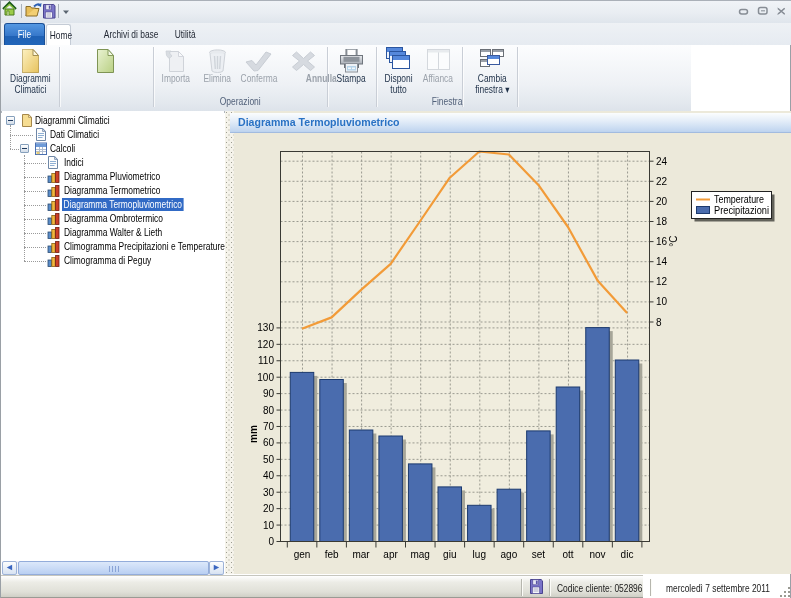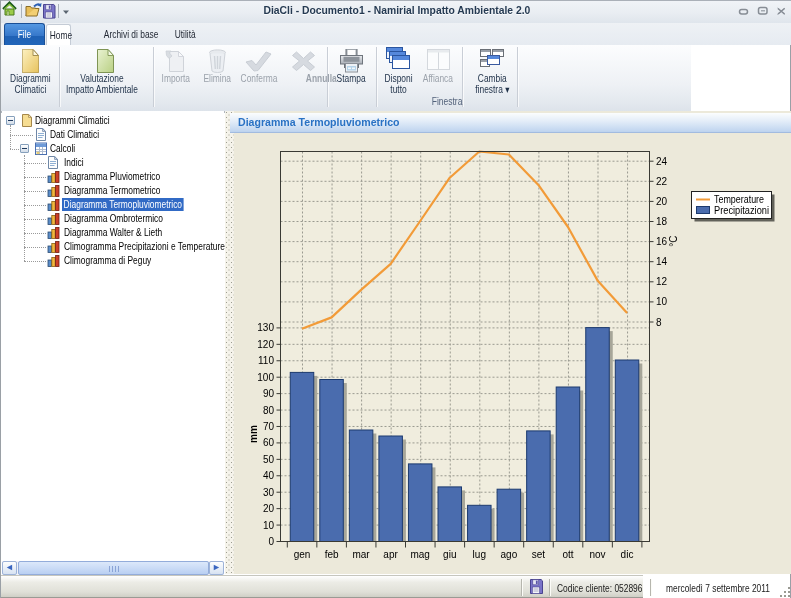--- a/index.html
+++ b/index.html
@@ -57,21 +57,20 @@
   #sthumb{left:16px;top:0px;width:191px;height:14px;background:linear-gradient(#dce8fa,#b9cff2);border:1px solid #93acda;border-radius:2px;box-sizing:border-box;}
   
   #status{left:0;top:575px;width:642px;height:23px;background:linear-gradient(#ffffff,#ecece6 30%,#e0e0d8 75%,#cfcfc6);border-top:1px solid #c6c6be;border-bottom:1px solid #9a9a94;box-sizing:border-box;}
   .ssep{top:3px;height:17px;width:1px;background:#b6b6ae;box-shadow:1px 0 0 #fcfcf8;}
   .stext{top:6px;font-size:10.5px;color:#1a1a1a;white-space:nowrap;}
 </style>
 </head>
 <body>
 <div id="win">
   <div id="titlebar" class="abs"></div>
-  <div id="title-text" class="abs"><span style="display:inline-block;transform:scaleX(.94);transform-origin:50% 50%;">DiaCli - Documento1 - Namirial Impatto Ambientale 2.0</span></div>
   <div id="qat" class="abs" style="left:0;top:0;width:200px;height:23px;">
 <svg width="80" height="23">
 
  <g>
   <path d="M2 9 L8.5 2.5 L15 9" fill="none" stroke="#1e5c1e" stroke-width="2.2"></path>
   <path d="M3.5 9 L8.5 4.5 L13.5 9" fill="none" stroke="#8cc63f" stroke-width="1.4"></path>
   <path d="M4 9 h9 v6 h-9 z" fill="#9ccc4a" stroke="#4a7a20" stroke-width="1"></path>
   <path d="M6 15 v-4 h2 v4" fill="#d8eda8" stroke="#4a7a20" stroke-width=".7"></path>
  </g>
  <line x1="20.5" y1="4" x2="20.5" y2="18" stroke="#aab2bc" stroke-width="1"></line>
@@ -212,29 +211,29 @@
           <rect x="10" y="10" width="11" height="3" fill="#5588dc"></rect>
         </g>
     </svg>
     <div class="gsep abs" style="left:58px;"></div>
     <div class="gsep abs" style="left:152px;"></div>
     <div class="gsep abs" style="left:326px;"></div>
     <div class="gsep abs" style="left:375px;"></div>
     <div class="gsep abs" style="left:461px;"></div>
     <div class="gsep abs" style="left:516px;"></div>
     <div class="rbtext abs" style="left:2px;top:28px;width:55px;"><span>Diagrammi<br>Climatici</span></div>
-    <div class="rbtext abs" style="left:53px;top:28px;width:96px;"><span>Valutazione<br>Impatto Ambientale</span></div>
     <div class="rbtext abs dis" style="left:153px;top:28px;width:44px;"><span>Importa</span></div>
     <div class="rbtext abs dis" style="left:196px;top:28px;width:40px;"><span>Elimina</span></div>
     <div class="rbtext abs dis" style="left:232px;top:28px;width:52px;"><span>Conferma</span></div>
     <div class="rbtext abs dis" style="left:300px;top:28px;width:40px;font-weight:bold;"><span>Annulla</span></div>
     <div class="rbtext abs" style="left:329px;top:28px;width:42px;"><span>Stampa</span></div>
     <div class="rbtext abs" style="left:377px;top:28px;width:42px;"><span>Disponi<br>tutto</span></div>
     <div class="rbtext abs dis" style="left:417px;top:28px;width:40px;"><span>Affianca</span></div>
     <div class="rbtext abs" style="left:466px;top:28px;width:50px;"><span>Cambia<br>finestra ▾</span></div>
+    <div class="rlabel abs" style="left:153px;width:173px;"><span>Operazioni</span></div>
     <div class="rlabel abs" style="left:376px;width:140px;"><span>Finestra</span></div>
   </div>
 
   <div id="tree" class="abs">
       <div class="tl dotv" style="left:8px;top:14px;height:24px;"></div>
       <div class="tl doth" style="left:8px;top:24px;width:23px;"></div>
       <div class="tl doth" style="left:8px;top:38px;width:9px;"></div>
       <div class="tl dotv" style="left:22px;top:44px;height:106px;"></div>
       <div class="tl doth" style="left:22px;top:52px;width:22px;"></div>
       <div class="tl doth" style="left:22px;top:66px;width:22px;"></div>

